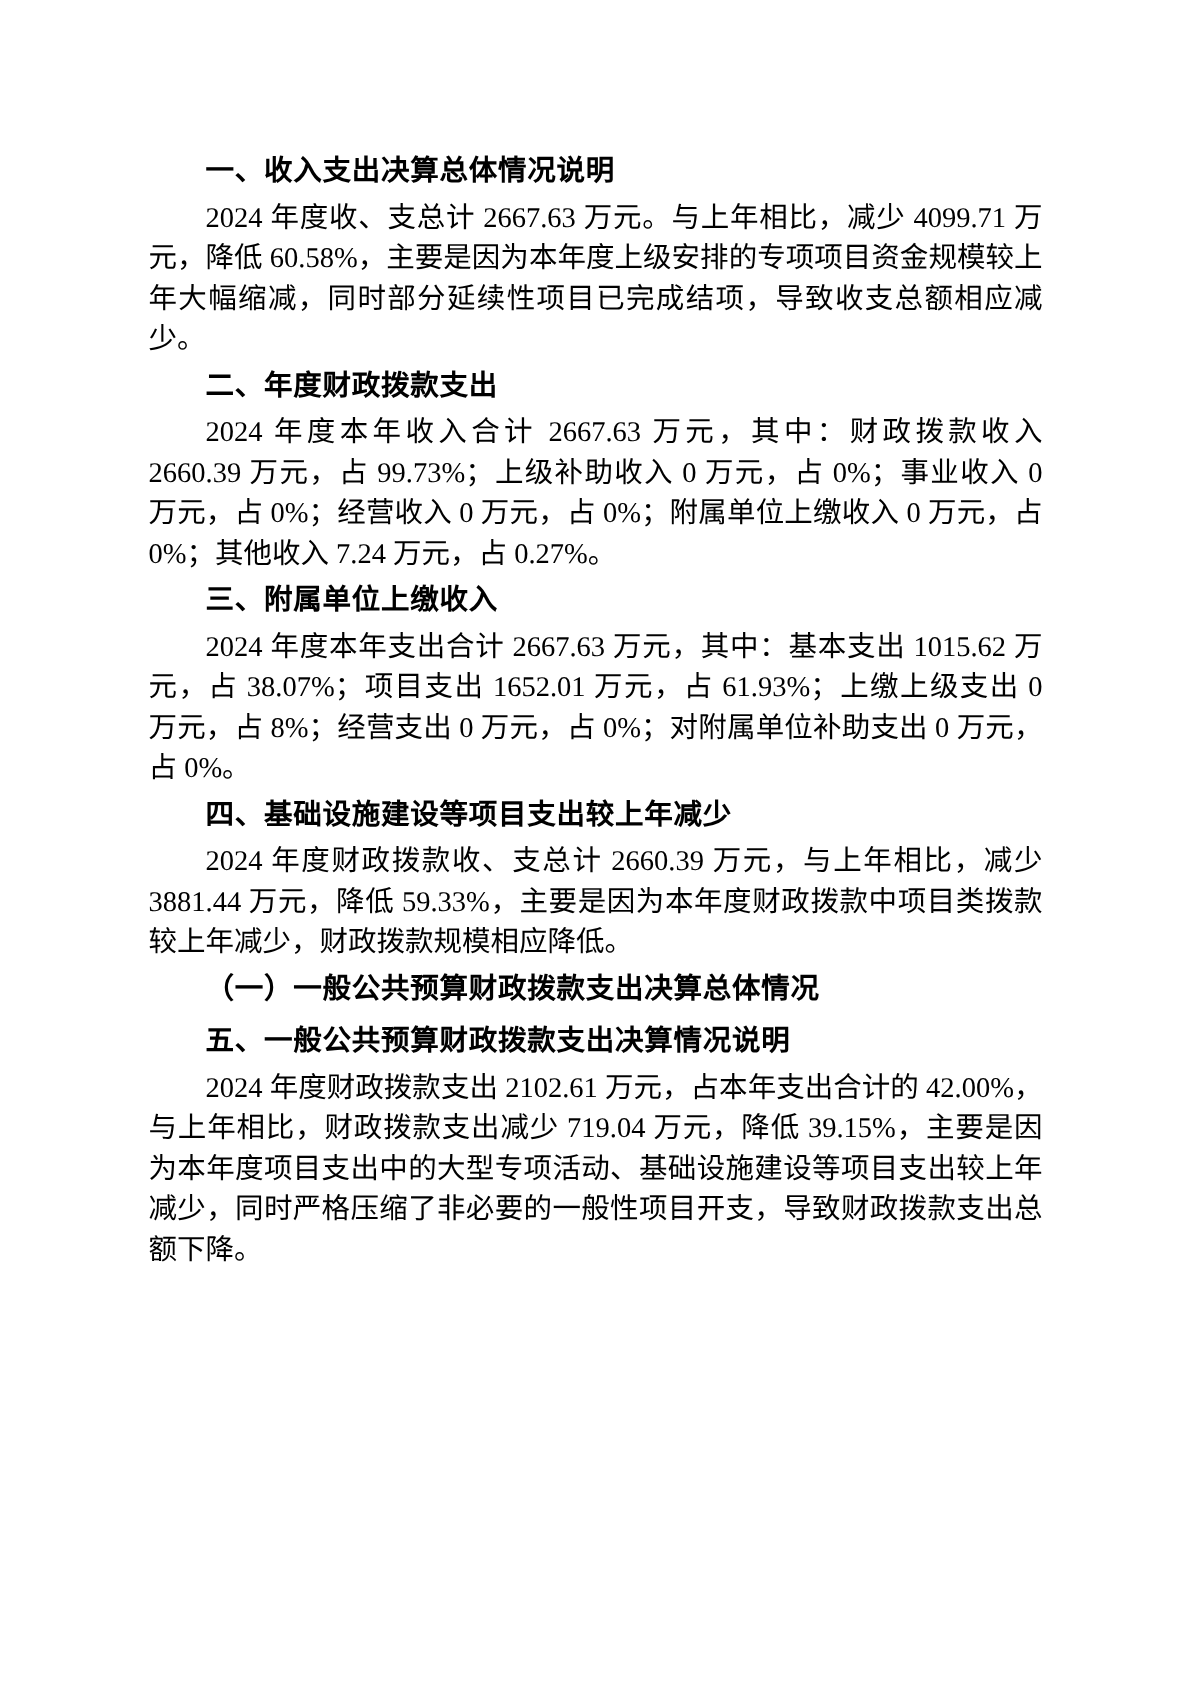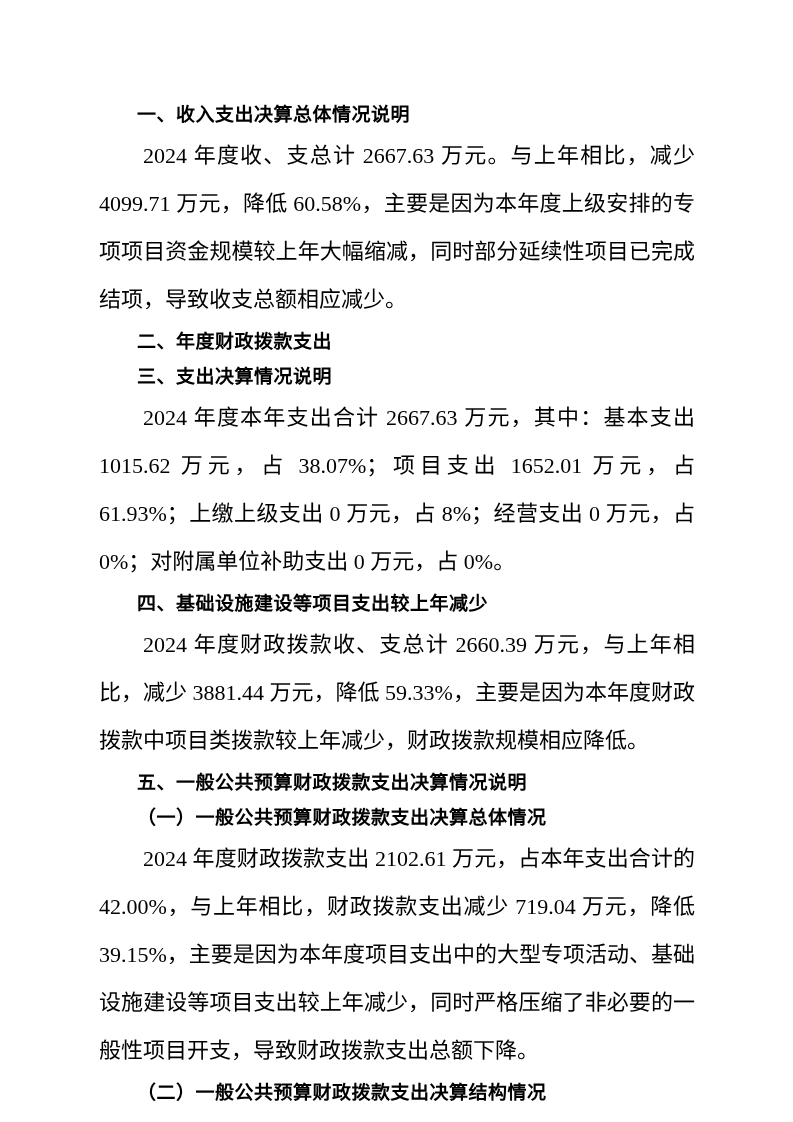--- a/index.html
+++ b/index.html
@@ -32,46 +32,46 @@
     font-family: "Liberation Sans", "DejaVu Sans", sans-serif;
     font-weight: bold;
     font-size: 19px;
     line-height: 35px;
     text-indent: 2em;
     color: var(--text-color);
     letter-spacing: 0.5px;
   }
   .sec-body {
     font-family: "Liberation Serif", "DejaVu Serif", serif;
-    font-size: 22px;
-    line-height: 48px;
+    font-size: 19px;
+    line-height: 27px;
     text-indent: 2em;
     text-align: justify;
     text-justify: inter-ideograph;
     color: var(--text-color);
   }
 </style>
 </head>
 <body>
 
 <div class="page">
   <div class="content">
 
     <h3 class="sec-heading">一、收入支出决算总体情况说明</h3>
     <p class="sec-body">2024 年度收、支总计 2667.63 万元。与上年相比，减少 4099.71 万元，降低 60.58%，主要是因为本年度上级安排的专项项目资金规模较上年大幅缩减，同时部分延续性项目已完成结项，导致收支总额相应减少。</p>
 
     <h3 class="sec-heading">二、年度财政拨款支出</h3>
+    <p class="sec-body">2024 年度本年收入合计 2667.63 万元，其中：财政拨款收入 2660.39 万元，占 99.73%；上级补助收入 0 万元，占 0%；事业收入 0 万元，占 0%；经营收入 0 万元，占 0%；附属单位上缴收入 0 万元，占 0%；其他收入 7.24 万元，占 0.27%。</p>
 
-    <h3 class="sec-heading">三、支出决算情况说明</h3>
+    <h3 class="sec-heading">三、附属单位上缴收入</h3>
     <p class="sec-body">2024 年度本年支出合计 2667.63 万元，其中：基本支出 1015.62 万元，占 38.07%；项目支出 1652.01 万元，占 61.93%；上缴上级支出 0 万元，占 8%；经营支出 0 万元，占 0%；对附属单位补助支出 0 万元，占 0%。</p>
 
     <h3 class="sec-heading">四、基础设施建设等项目支出较上年减少</h3>
     <p class="sec-body">2024 年度财政拨款收、支总计 2660.39 万元，与上年相比，减少 3881.44 万元，降低 59.33%，主要是因为本年度财政拨款中项目类拨款较上年减少，财政拨款规模相应降低。</p>
 
+    <h3 class="sec-heading">（一）一般公共预算财政拨款支出决算总体情况</h3>
+
     <h3 class="sec-heading">五、一般公共预算财政拨款支出决算情况说明</h3>
-
-    <h3 class="sec-heading">（一）一般公共预算财政拨款支出决算总体情况</h3>
     <p class="sec-body">2024 年度财政拨款支出 2102.61 万元，占本年支出合计的 42.00%，与上年相比，财政拨款支出减少 719.04 万元，降低 39.15%，主要是因为本年度项目支出中的大型专项活动、基础设施建设等项目支出较上年减少，同时严格压缩了非必要的一般性项目开支，导致财政拨款支出总额下降。</p>
 
-    <h3 class="sec-heading">（二）一般公共预算财政拨款支出决算结构情况</h3>
 
   </div>
 </div>
 
 </body></html>

